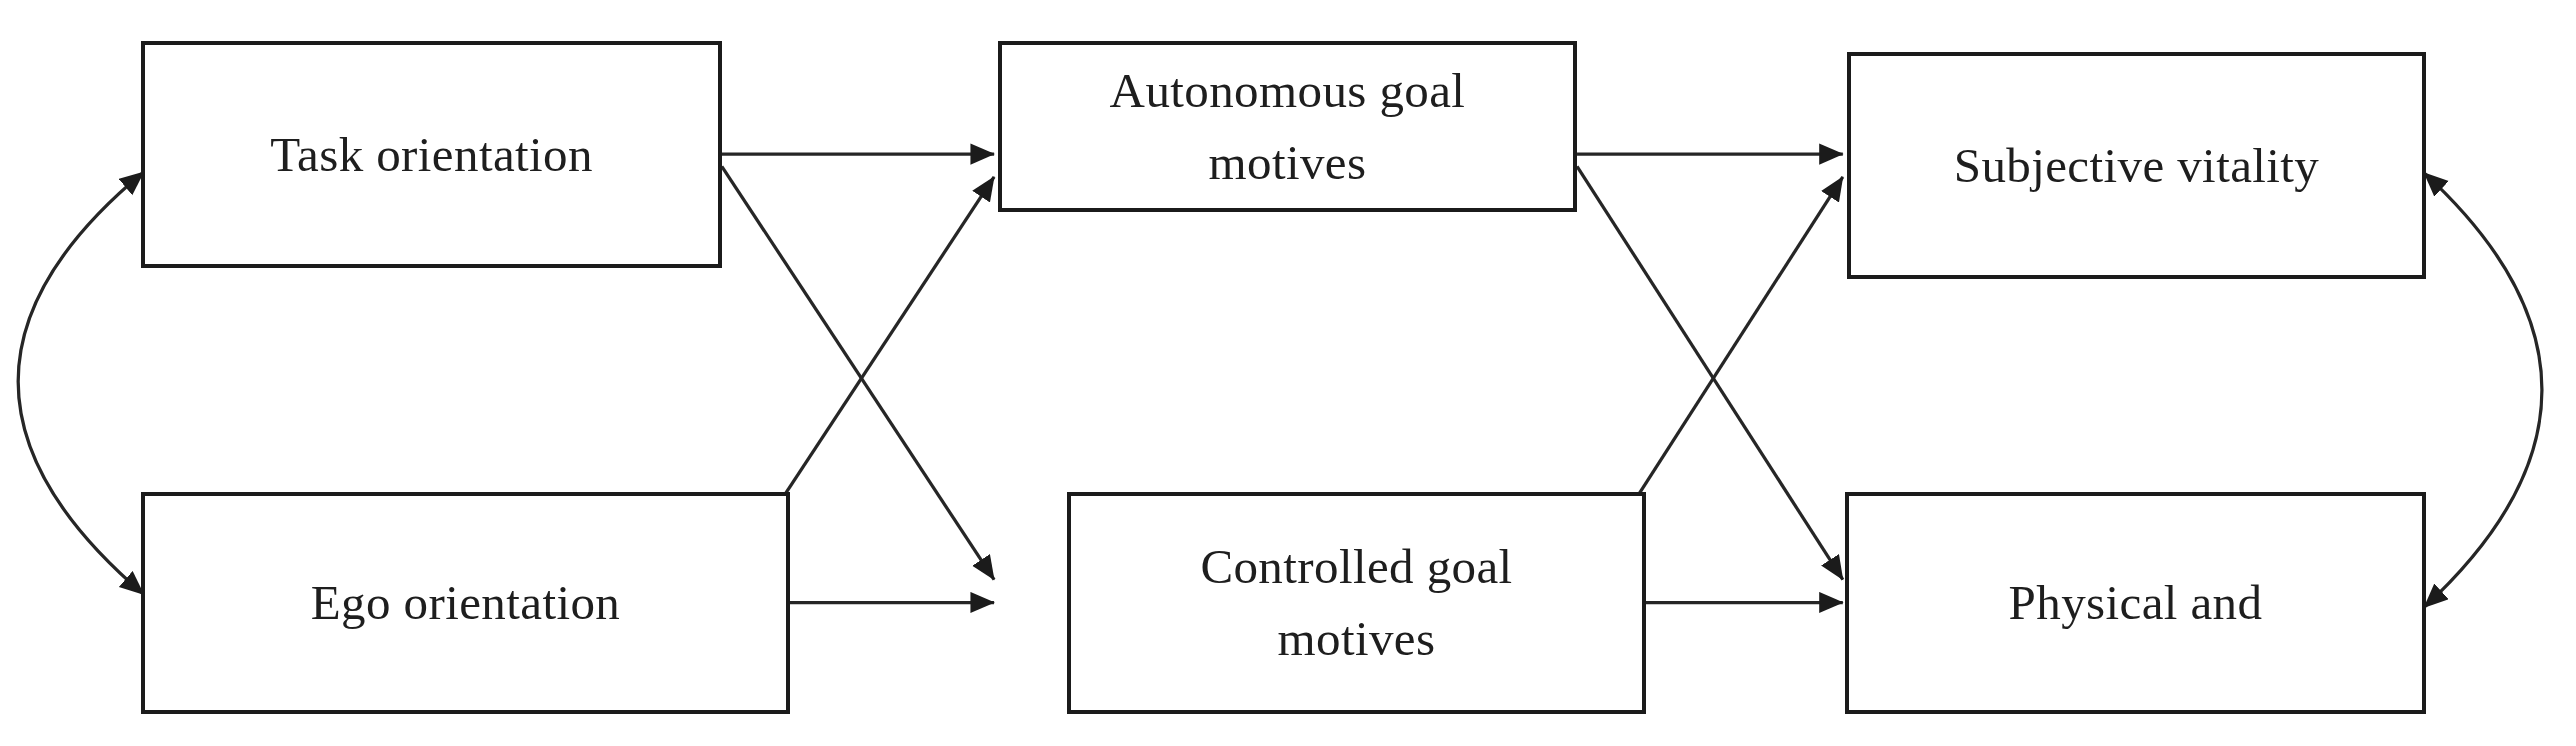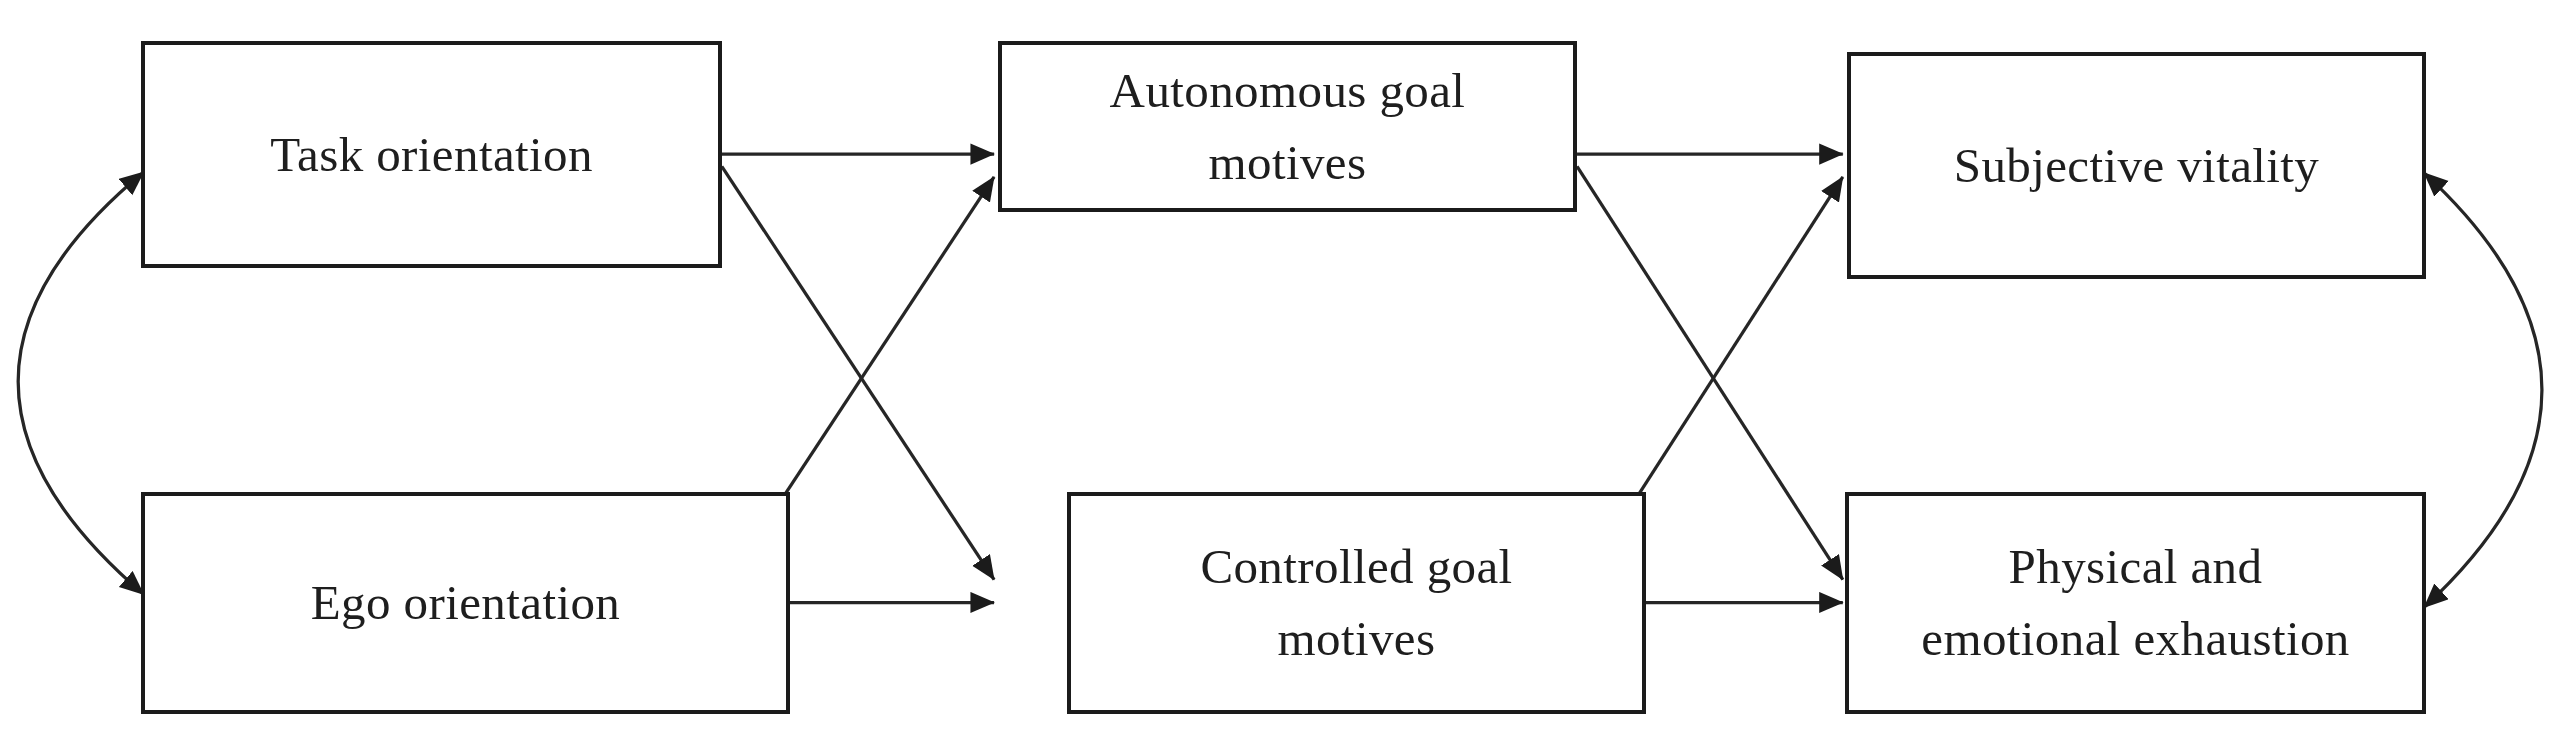--- a/index.html
+++ b/index.html
@@ -92,17 +92,16 @@
     <span class="line">Controlled goal</span>
     <span class="line">motives</span>
   </div>
 
   <div class="node" id="node-vitality">
     <span class="line">Subjective vitality</span>
   </div>
 
   <div class="node" id="node-exhaustion">
     <span class="line">Physical and</span>
-    <span class="line">emotional exhaustion</span>
   </div>
 
 </div>
 
 
 </body></html>

